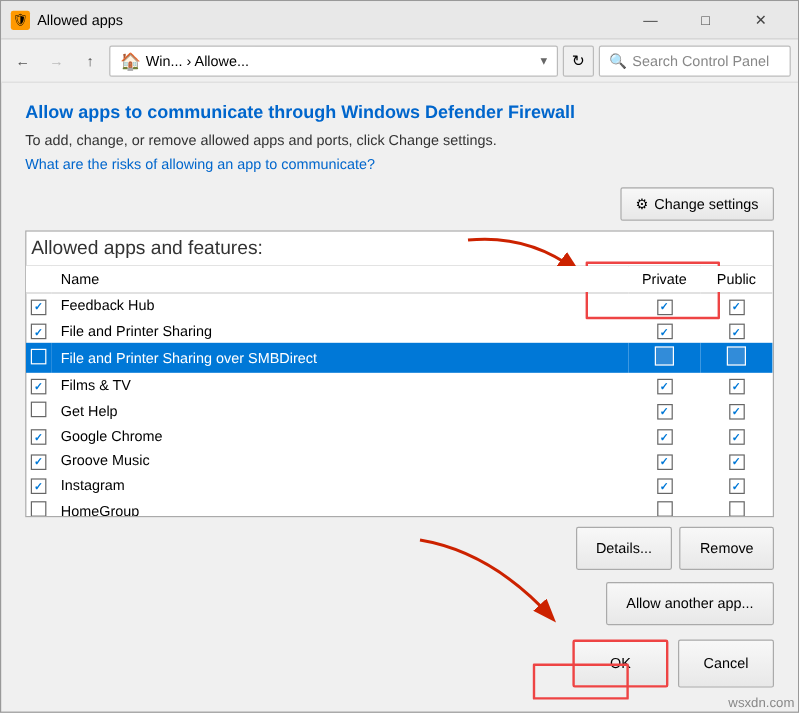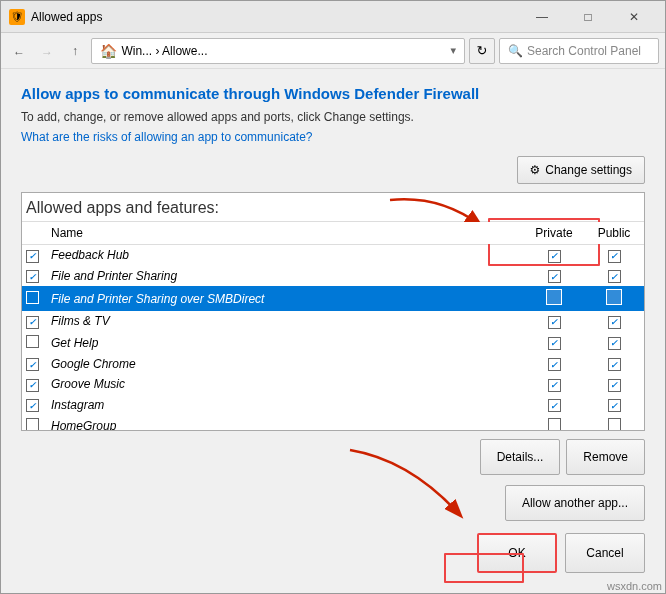--- a/index.html
+++ b/index.html
@@ -238,21 +238,20 @@
     }
 
     thead th.private-col,
     thead th.public-col {
       width: 60px;
       text-align: center;
     }
 
     tbody tr {
       cursor: default;
-      font-style: italic;
     }
 
     tbody tr.selected {
       background: #0078d7;
       color: white;
     }
 
     tbody td {
       padding: 3px 8px;
       border: none;

